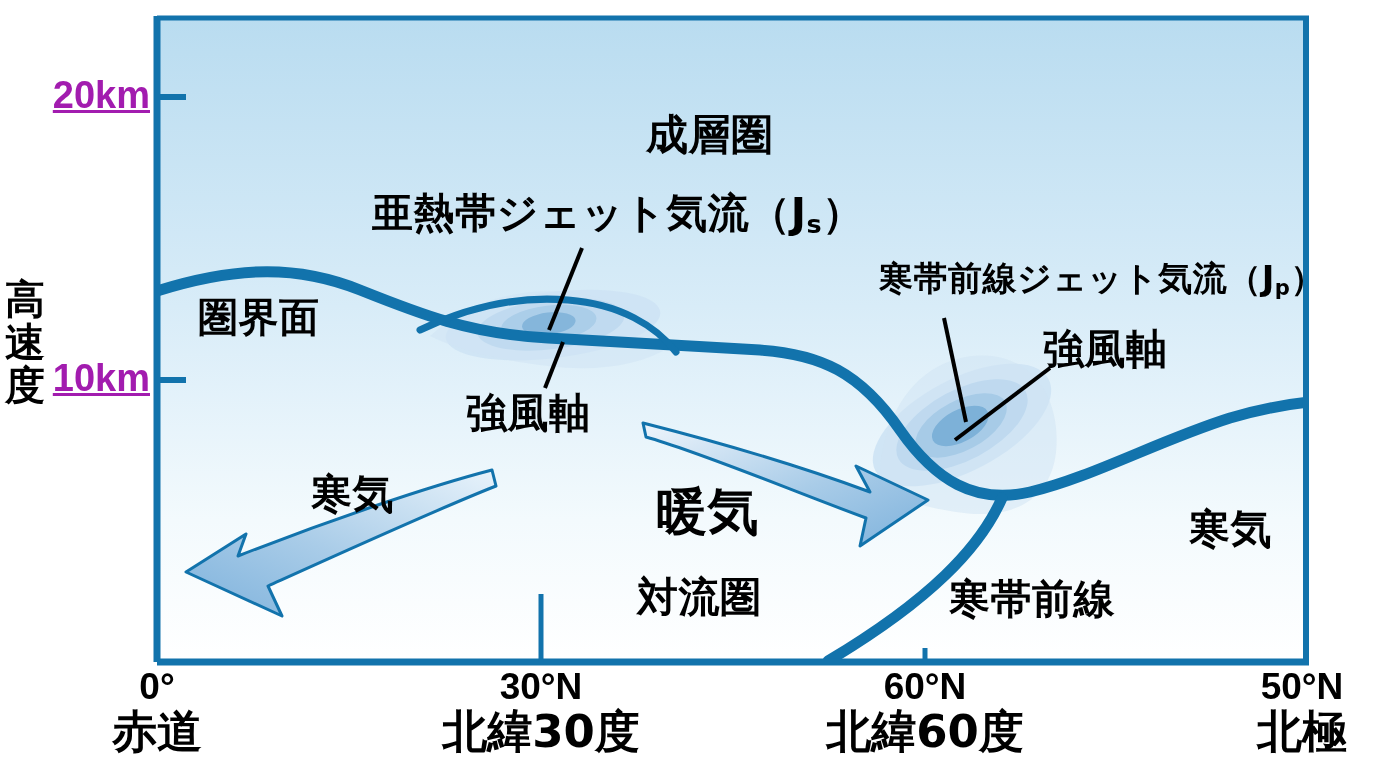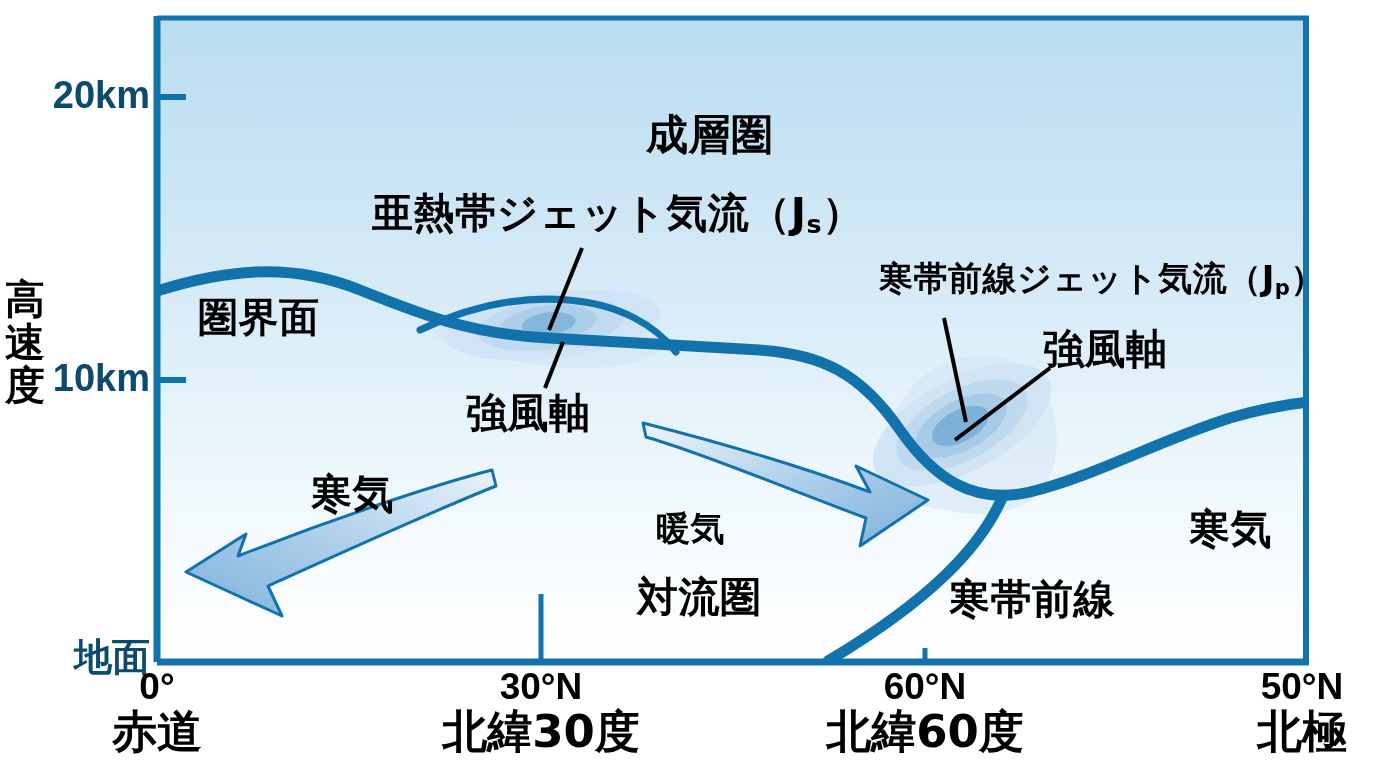--- a/index.html
+++ b/index.html
@@ -50,22 +50,23 @@
     font-family: "DejaVu Sans", "Liberation Sans", sans-serif;
     font-size: 45px;
     line-height: 1.1;
     margin-top: 2px;
   }
   .ylab {
     position: absolute;
     font-family: "Liberation Sans", "DejaVu Sans", sans-serif;
     font-weight: 700;
     font-size: 38px;
-    color: #0c4a6e;
+    color: #a21caf;
     text-align: right;
+    text-decoration: underline;
   }
   #yaxis-title {
     position: absolute;
     left: 2px;
     top: 278px;
     width: 46px;
     font-family: "DejaVu Sans", "Liberation Sans", sans-serif;
     font-weight: 700;
     font-size: 40px;
     line-height: 1.08;
@@ -179,21 +180,20 @@
   </svg>
 
   <div id="yaxis-title">
     <span>高</span>
     <span>速</span>
     <span>度</span>
   </div>
 
   <div class="ylab" style="left:30px; top:74px; width:120px;">20km</div>
   <div class="ylab" style="left:30px; top:357px; width:120px;">10km</div>
-  <div class="ylab jp" style="left:30px; top:632px; width:120px; font-family:'DejaVu Sans','Liberation Sans',sans-serif;">地面</div>
 
   <div class="tick-label" style="left:97px; top:668px; width:120px;">
     <span class="deg">0°</span>
     <span class="jpdeg">赤道</span>
   </div>
 
   <div class="tick-label" style="left:421px; top:668px; width:240px;">
     <span class="deg">30°N</span>
     <span class="jpdeg">北緯30度</span>
   </div>
@@ -215,21 +215,21 @@
   <div class="lbl jp" style="left:372px; top:192px; font-size:41px;"><span>亜熱帯ジェット気流（J</span><span class="sub">s</span><span>）</span></div>
 
   <div class="lbl jp" style="left:864px; top:261px; font-size:34px;margin-left:15px;"><span>寒帯前線ジェット気流（J</span><span class="sub">p</span><span>）</span></div>
 
   <div class="lbl jp" style="left:466px; top:392px; font-size:41px;">強風軸</div>
 
   <div class="lbl jp" style="left:1043px; top:328px; font-size:41px;">強風軸</div>
 
   <div class="lbl jp" style="left:311px; top:473px; font-size:41px;">寒気</div>
 
-  <div class="lbl jp" style="left:656px; top:511px; font-size:34px;">暖気</div>
+  <div class="lbl jp" style="left:656px; top:485px; font-size:51px;">暖気</div>
 
   <div class="lbl jp" style="left:1189px; top:508px; font-size:41px;">寒気</div>
 
   <div class="lbl jp" style="left:637px; top:576px; font-size:41px;">対流圏</div>
 
   <div class="lbl jp" style="left:949px; top:578px; font-size:41px;">寒帯前線</div>
 
 </div>
 
 </body></html>

